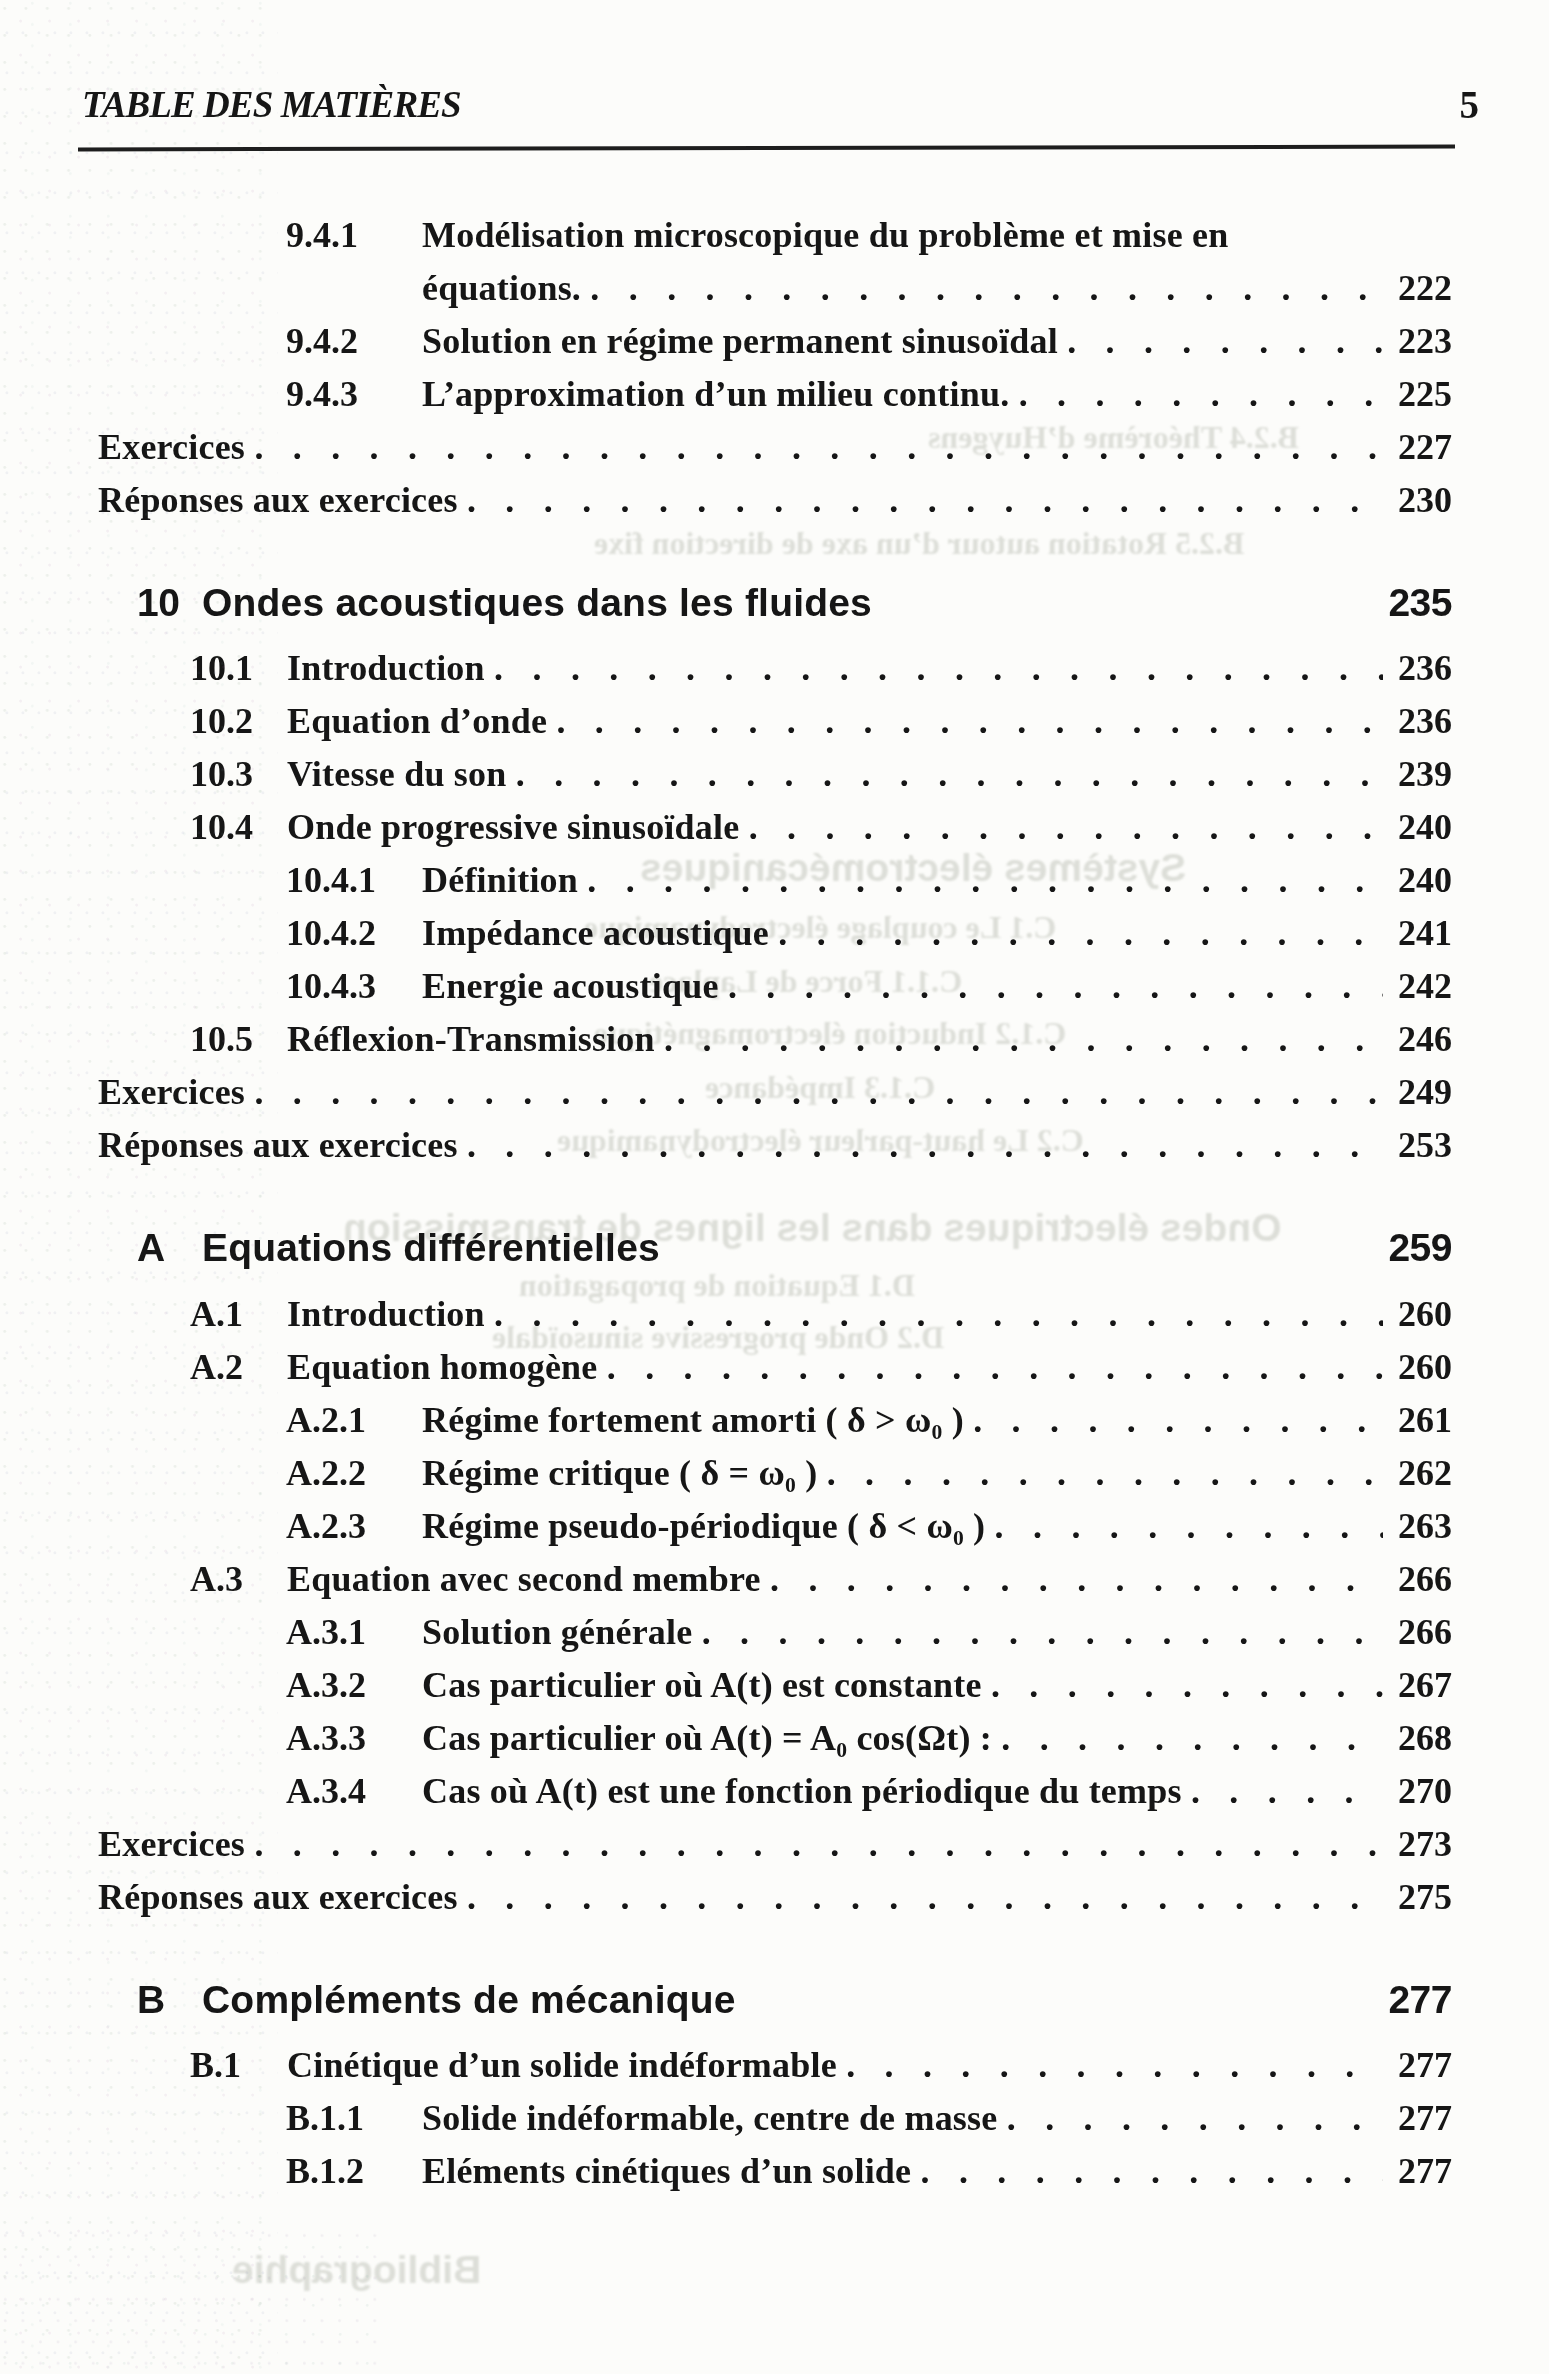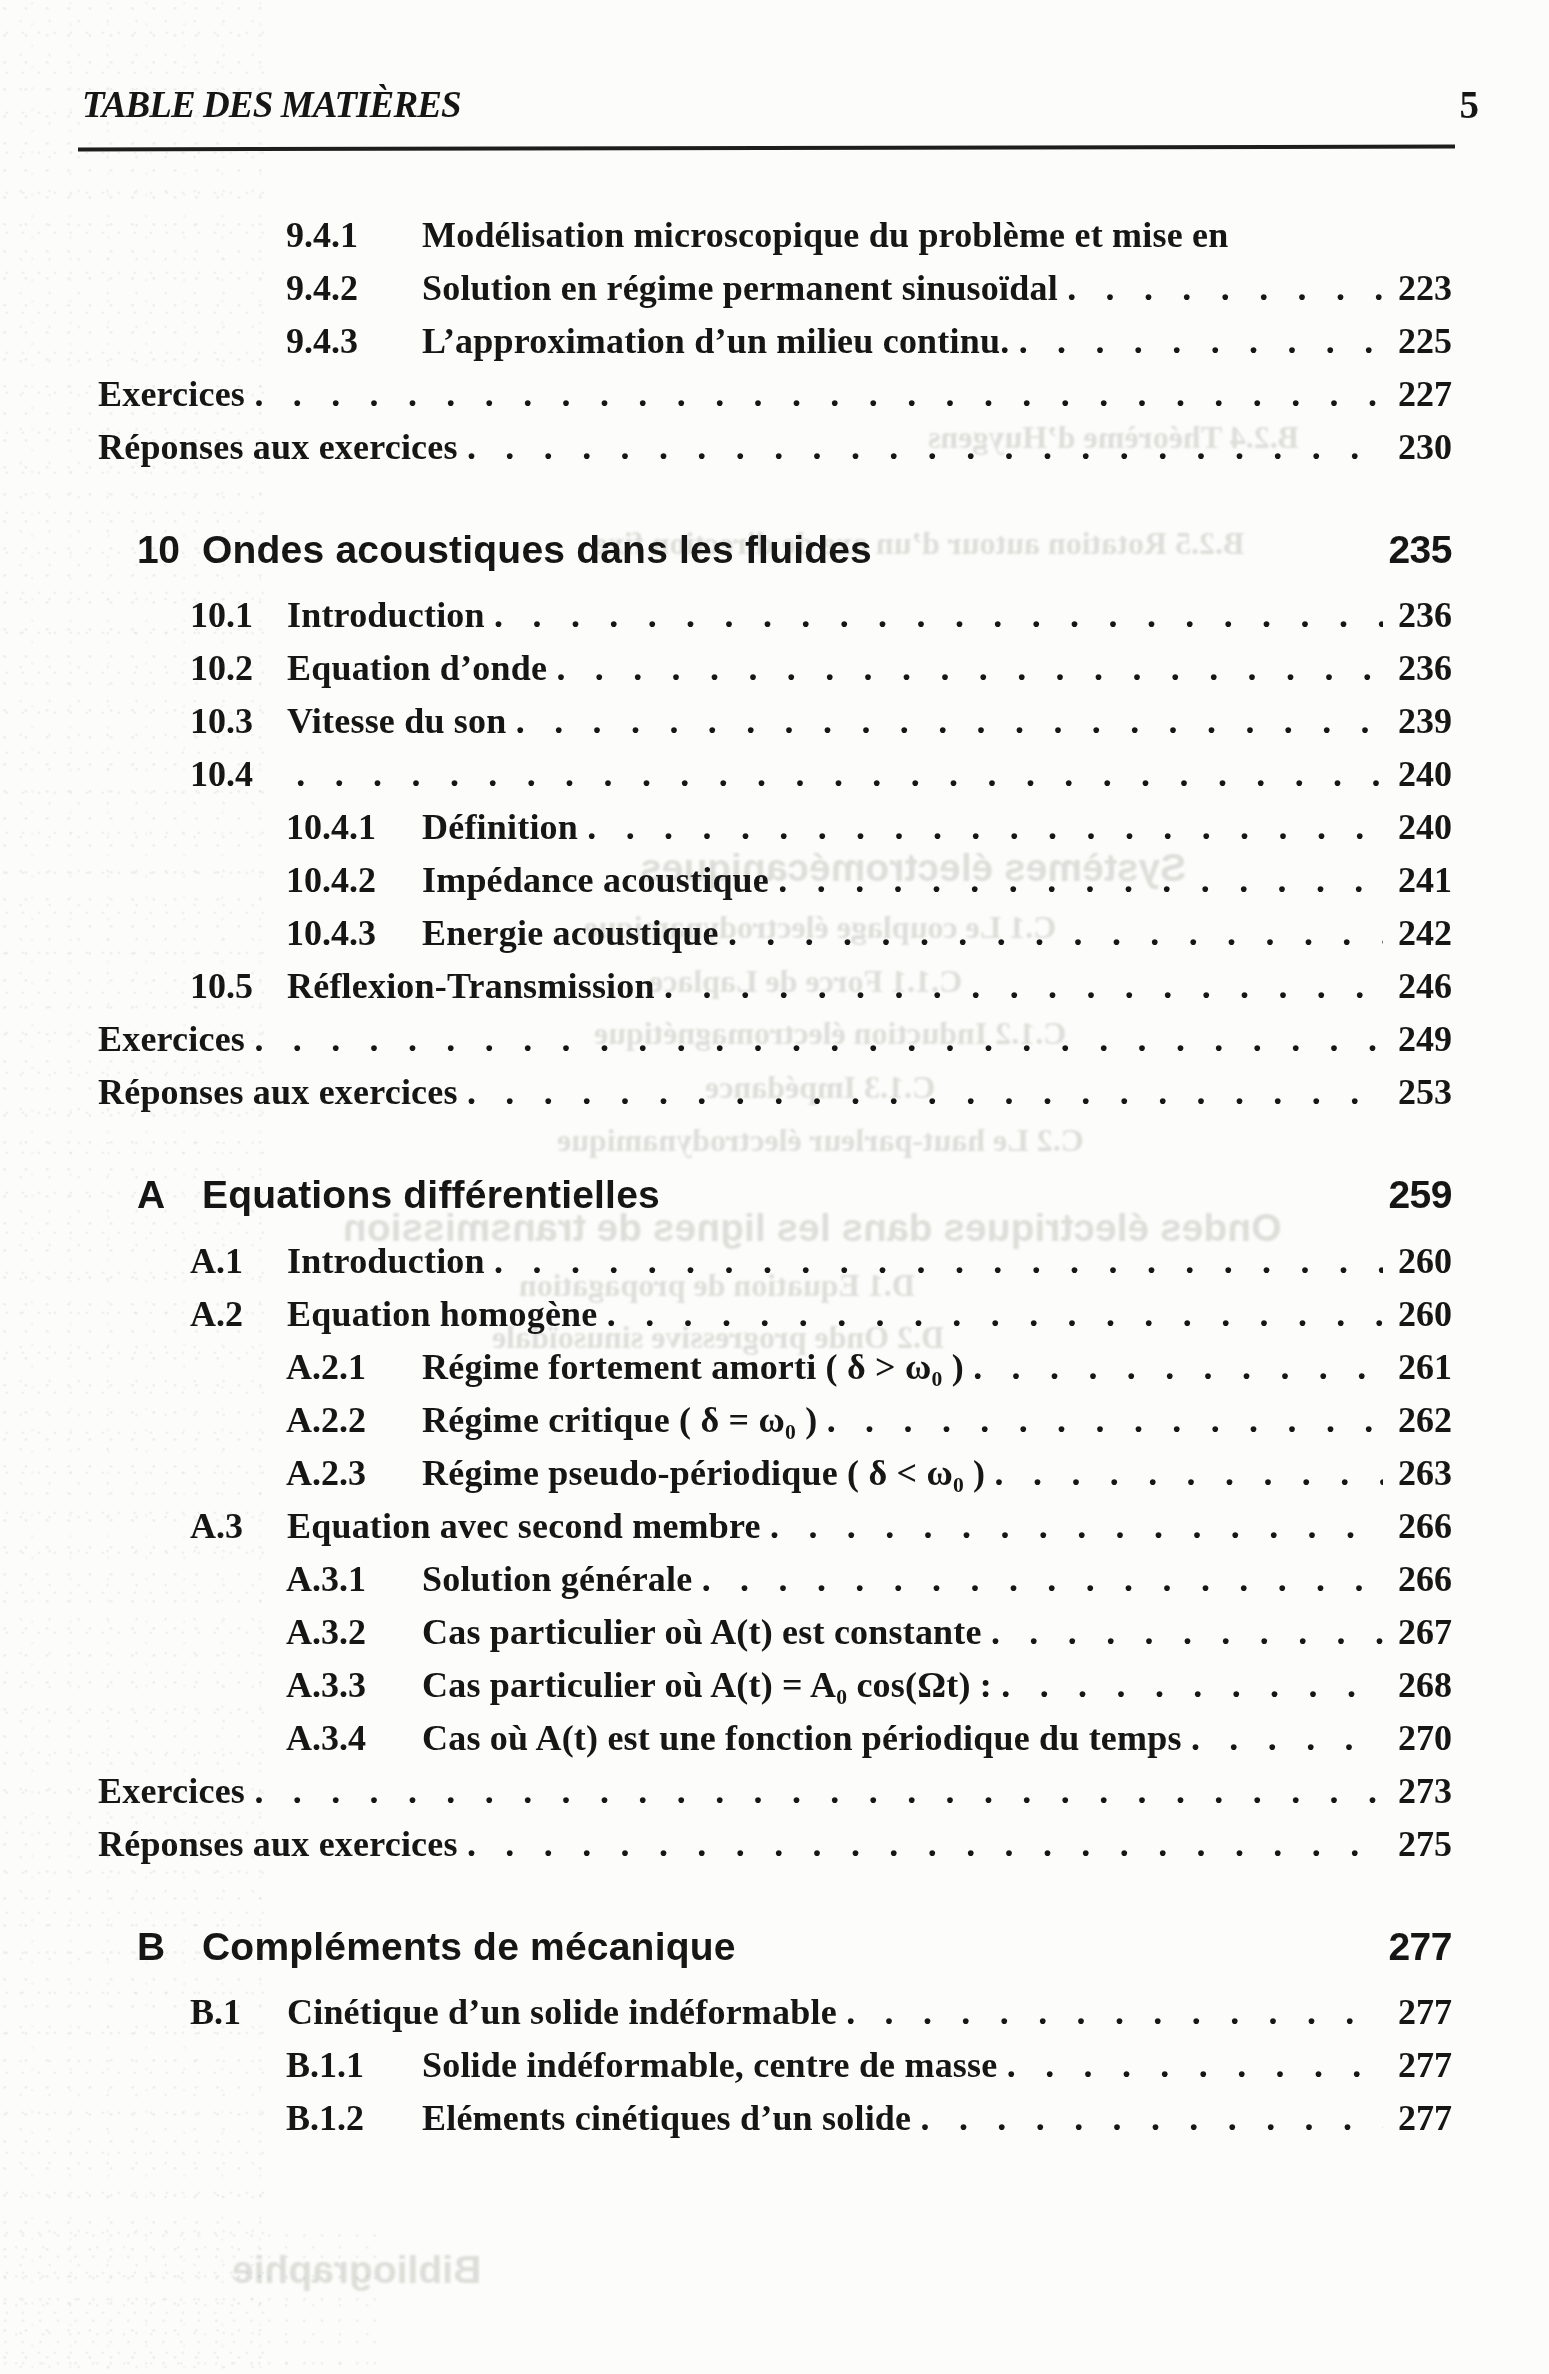--- a/index.html
+++ b/index.html
@@ -100,20 +100,25 @@
   <div class="runhead-title">TABLE DES MATIÈRES</div>
   <div class="runhead-page">5</div>
   <div class="runhead-rule"></div>
 
   <div class="toc" id="toc-list">
       <div class="row sub3">
         <span class="num">9.4.1</span>
         <span class="title">Modélisation microscopique du problème et mise en</span>
         <span class="gap"></span>
       </div>
+      <div class="row cont">
+        <span class="title">équations.</span>
+        <span class="leader"></span>
+        <span class="pg">222</span>
+      </div>
       <div class="row sub3">
         <span class="num">9.4.2</span>
         <span class="title">Solution en régime permanent sinusoïdal</span>
         <span class="leader"></span>
         <span class="pg">223</span>
       </div>
       <div class="row sub3">
         <span class="num">9.4.3</span>
         <span class="title">L’approximation d’un milieu continu.</span>
         <span class="leader"></span>
@@ -148,20 +153,21 @@
         <span class="pg">236</span>
       </div>
       <div class="row sub2">
         <span class="num">10.3</span>
         <span class="title">Vitesse du son</span>
         <span class="leader"></span>
         <span class="pg">239</span>
       </div>
       <div class="row sub2">
         <span class="num">10.4</span>
+        <span class="title">Onde progressive sinusoïdale</span>
         <span class="leader"></span>
         <span class="pg">240</span>
       </div>
       <div class="row sub3">
         <span class="num">10.4.1</span>
         <span class="title">Définition</span>
         <span class="leader"></span>
         <span class="pg">240</span>
       </div>
       <div class="row sub3">

